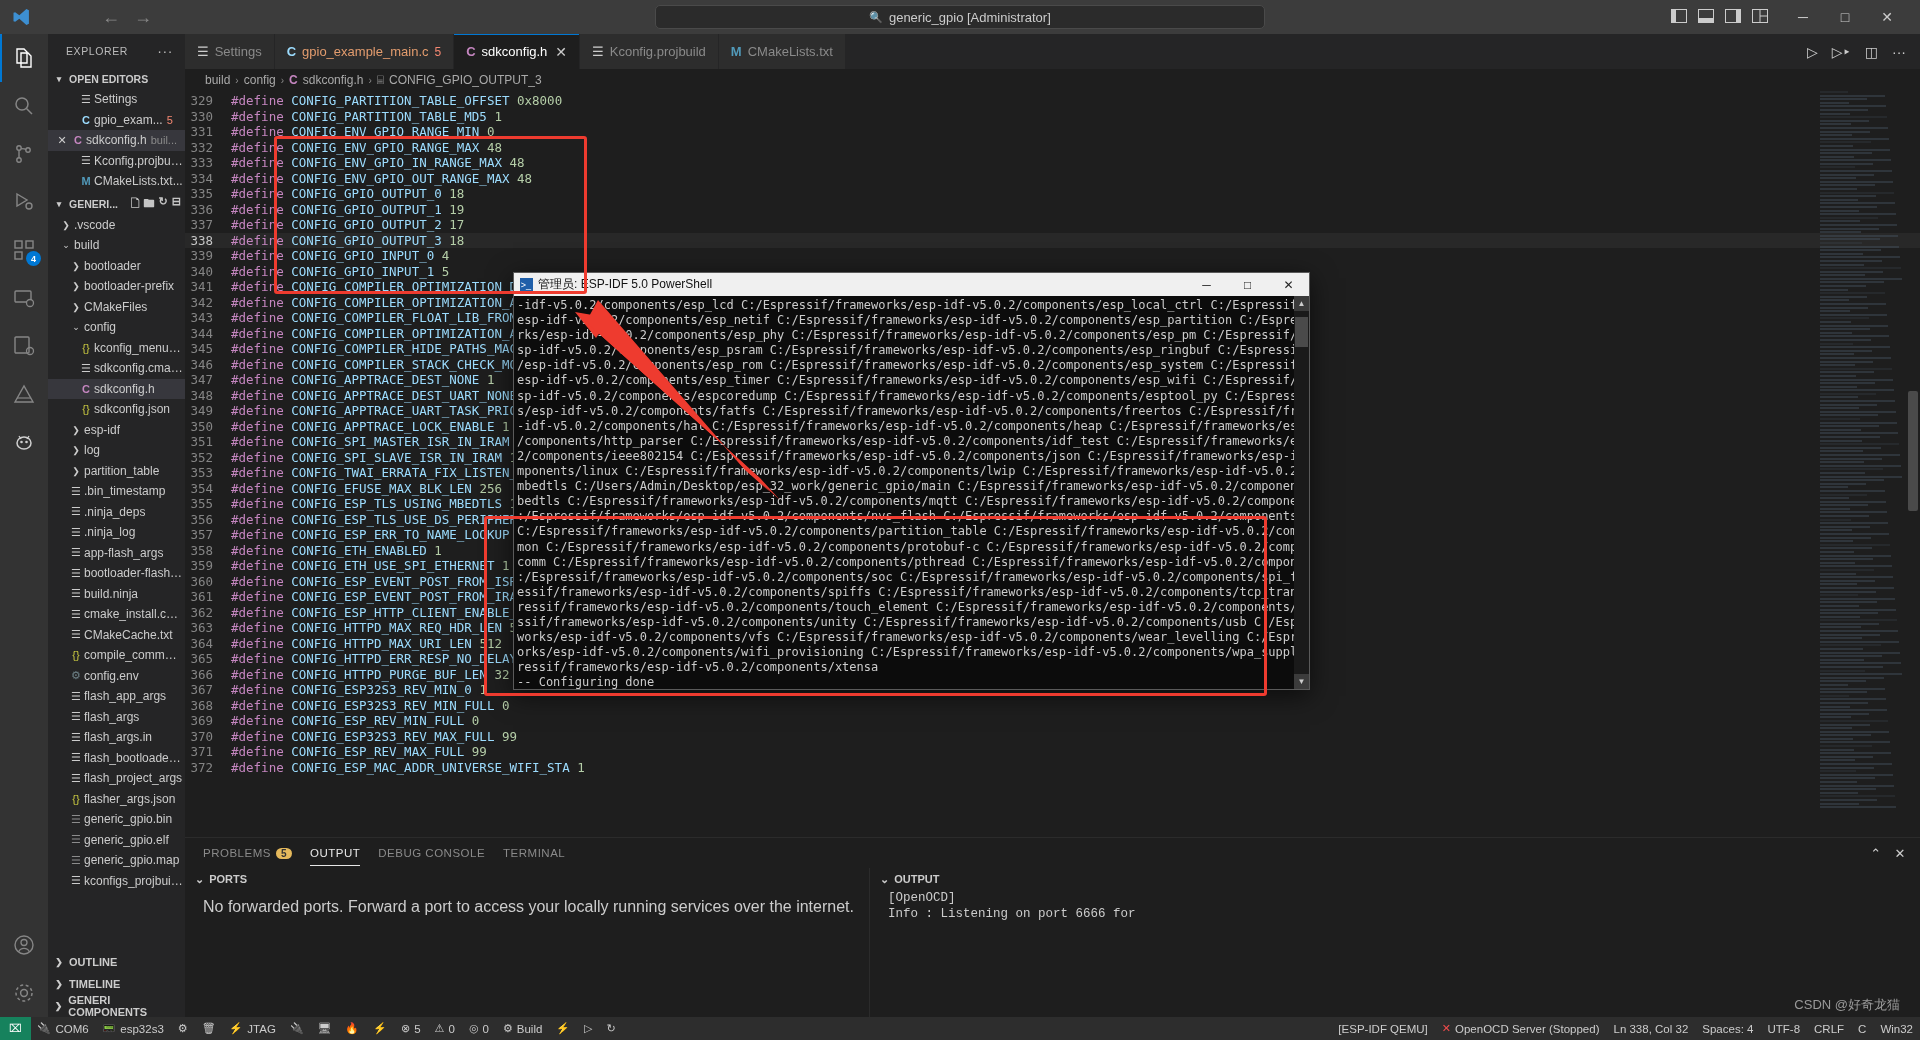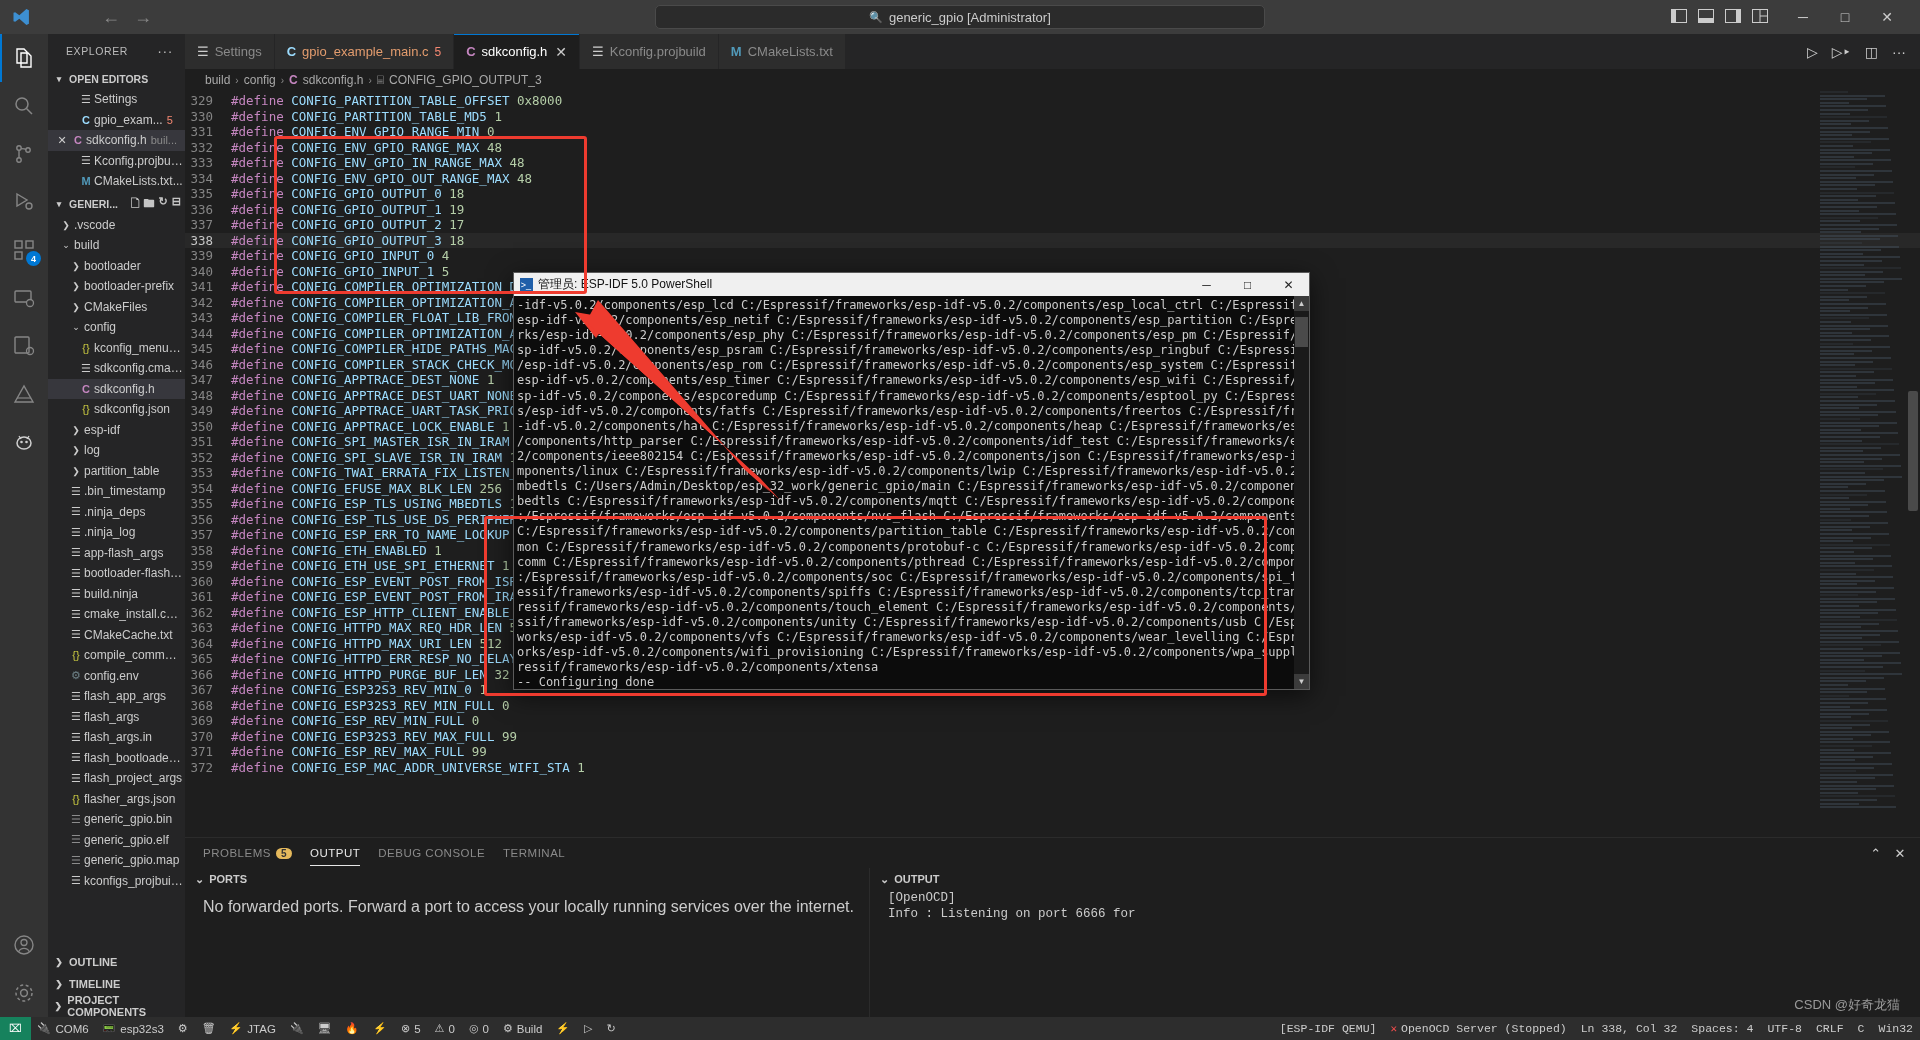--- a/index.html
+++ b/index.html
@@ -120,21 +120,21 @@
   .ports-msg { padding: 8px 0 0 18px; font-size: 16px; color: #cccccc; }
   .panel-right { width: 1050px; flex: 0 0 1050px; display: flex; flex-direction: column; }
   .out-head { height: 22px; display: flex; align-items: center; gap: 5px; padding-left: 10px; font-size: 11px; font-weight: bold; color: #cccccc; }
   .out-line { font-family: Liberation Mono, monospace; font-size: 12.5px; color: #cccccc; padding-left: 18px; line-height: 16px; white-space: pre; }
 
   
   .statusbar { height: 23px; background: #2d2d2d; display: flex; align-items: center; flex: 0 0 23px; color: #cccccc; font-size: 11.5px; }
   .sb-left { display: flex; align-items: center; }
   .sb-cell { display: flex; align-items: center; gap: 4px; padding: 0 7px; height: 23px; white-space: nowrap; }
   .sb-cell.remote { background: #16825d; color: #fff; padding: 0 9px; }
-  .sb-right { margin-left: auto; display: flex; align-items: flex-end; font-family: Liberation Mono, monospace; }
+  .sb-right { margin-left: auto; display: flex; align-items: flex-end; }
   .watermark { color: #8e8e8e; font-size: 12px; padding-right: 10px; }
 
   
   .pswin {
     position: absolute; left: 513px; top: 272px; width: 797px; height: 418px;
     background: #0c0c0c; border: 1px solid #5a5a5a; box-shadow: 0 6px 24px rgba(0,0,0,.6);
     display: flex; flex-direction: column; overflow: hidden;
   }
   .ps-title {
     height: 23px; background: #f0f0f0; display: flex; align-items: center;
@@ -469,21 +469,21 @@
           <div class="sb-panel-row">
             <span class="twist" style="font-size:9px">❯</span>
             <span>OUTLINE</span>
           </div>
           <div class="sb-panel-row">
             <span class="twist" style="font-size:9px">❯</span>
             <span>TIMELINE</span>
           </div>
           <div class="sb-panel-row">
             <span class="twist" style="font-size:9px">❯</span>
-            <span>PROJECT COMPONENTS</span>
+            <span>GENERI COMPONENTS</span>
           </div>
         </div>
     </div>
 
     <div class="editor-area">
       <div class="tabsbar">
         <div id="tabs-host" style="display:flex">
             <div class="tab">
               <span class="ic-settings">☰</span>
               <span style="">Settings</span>

